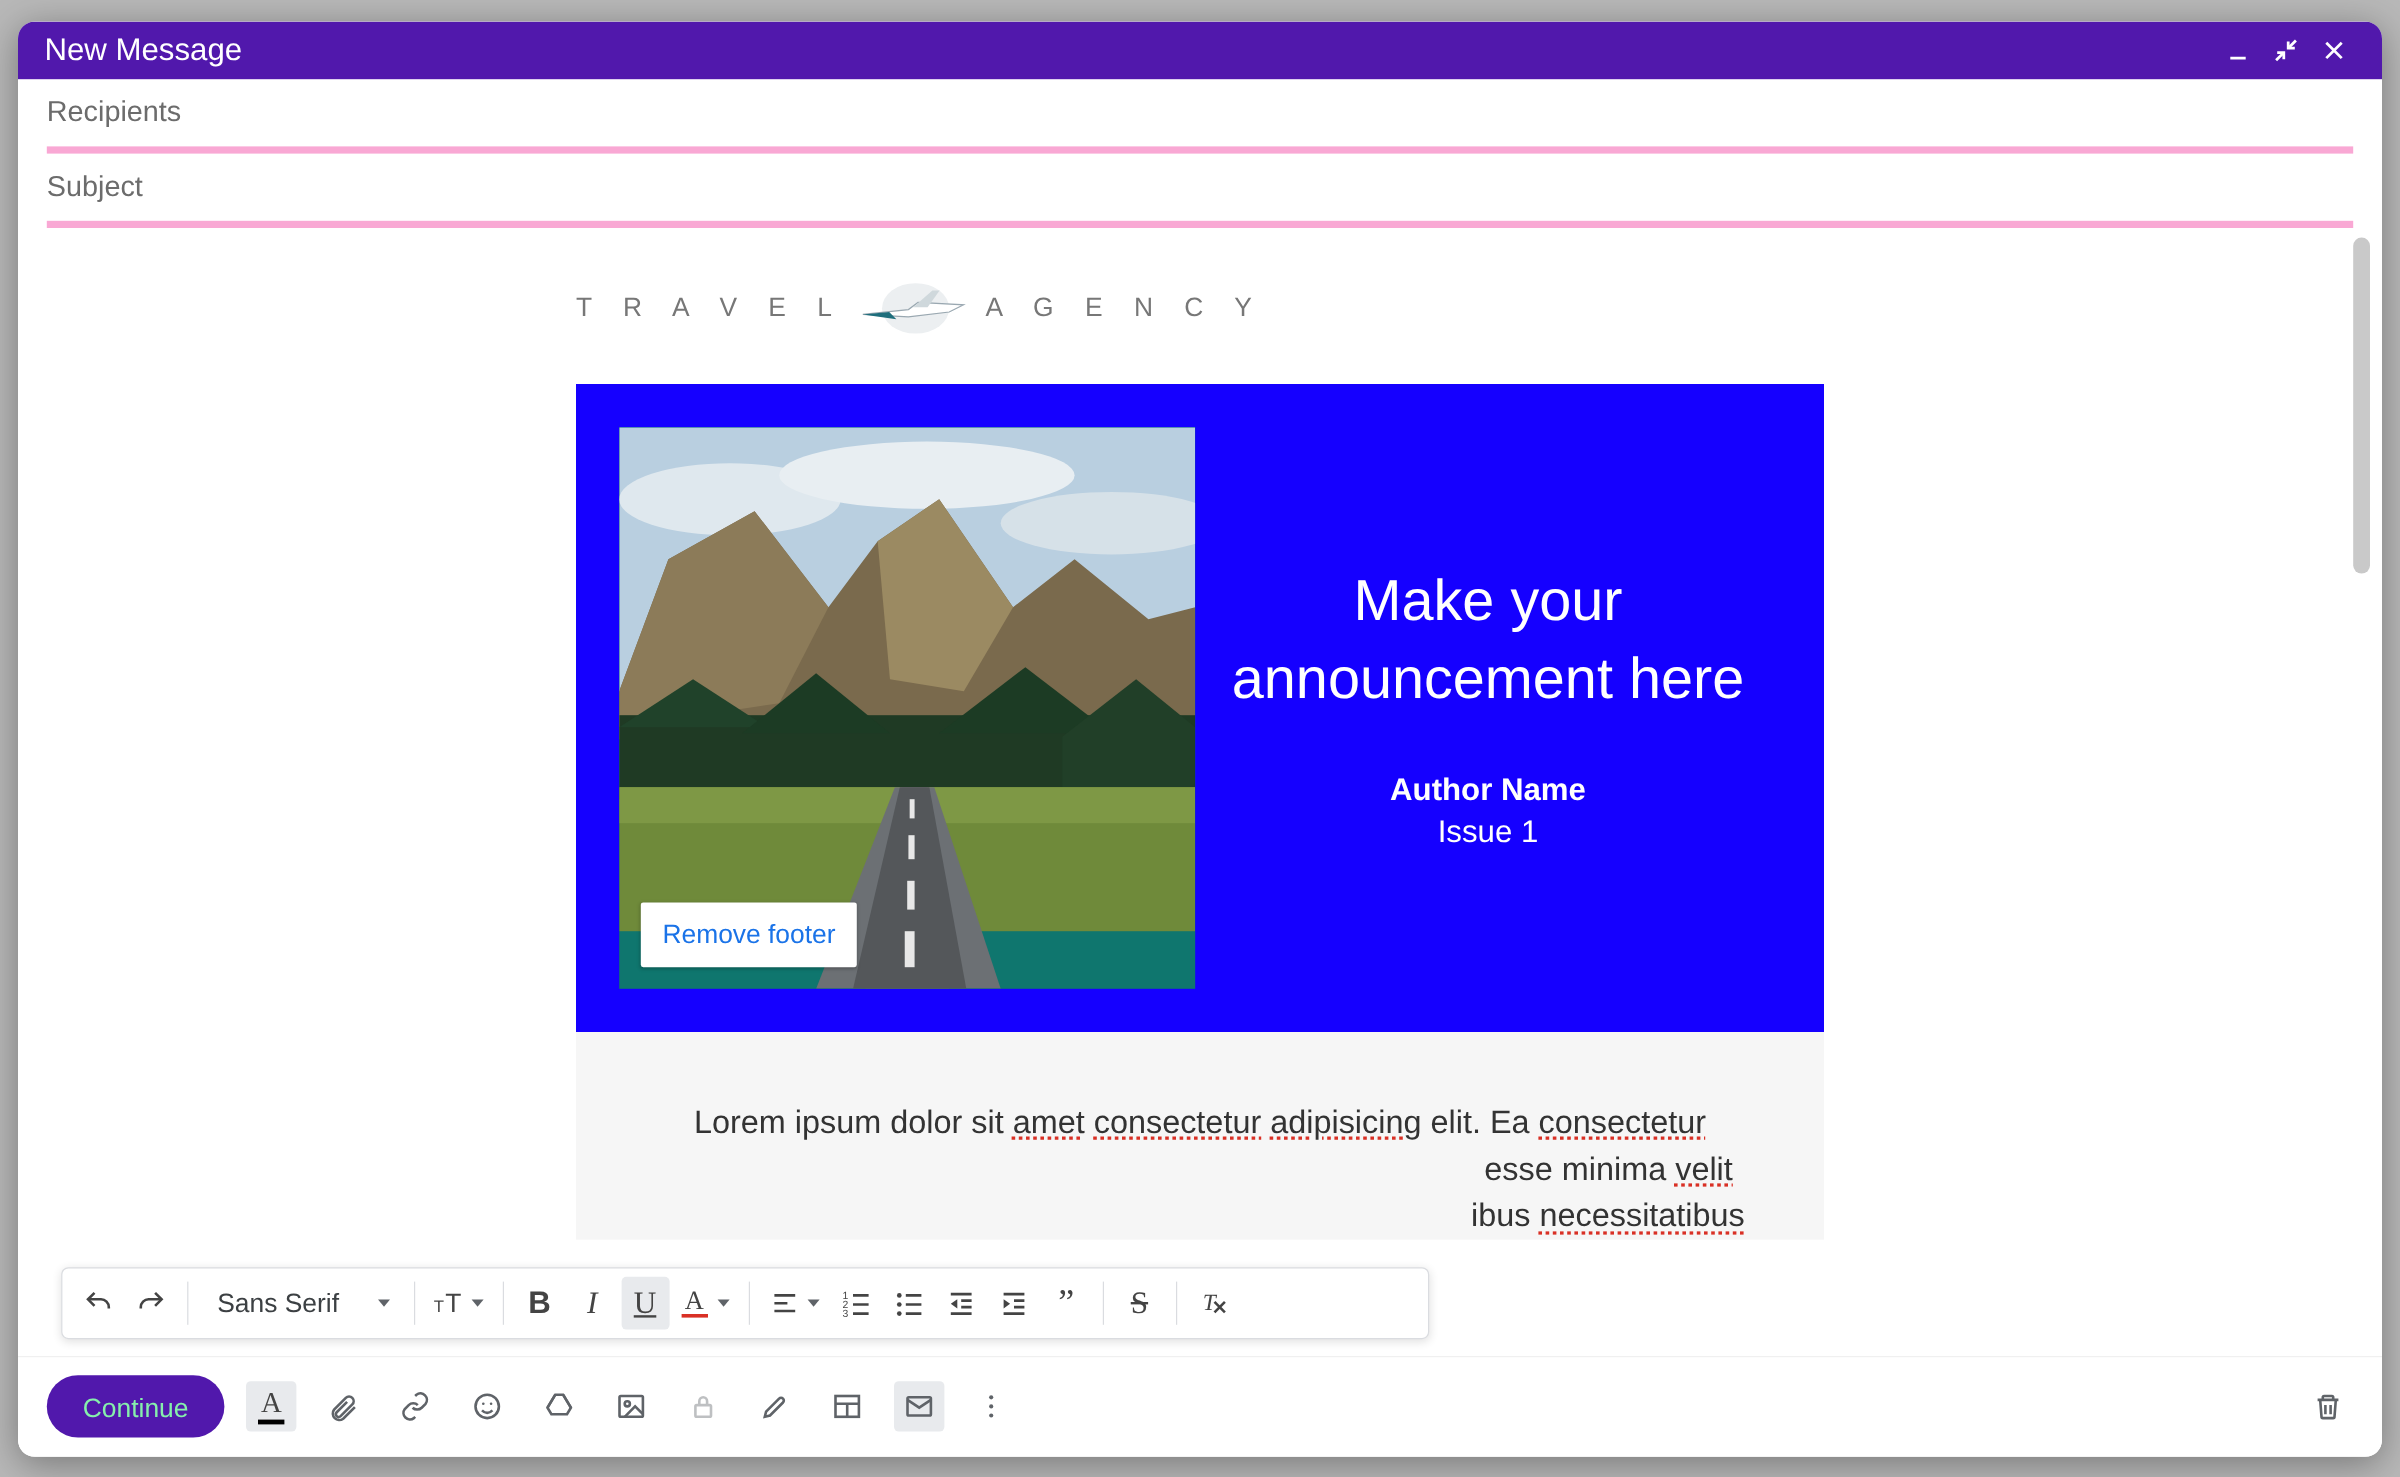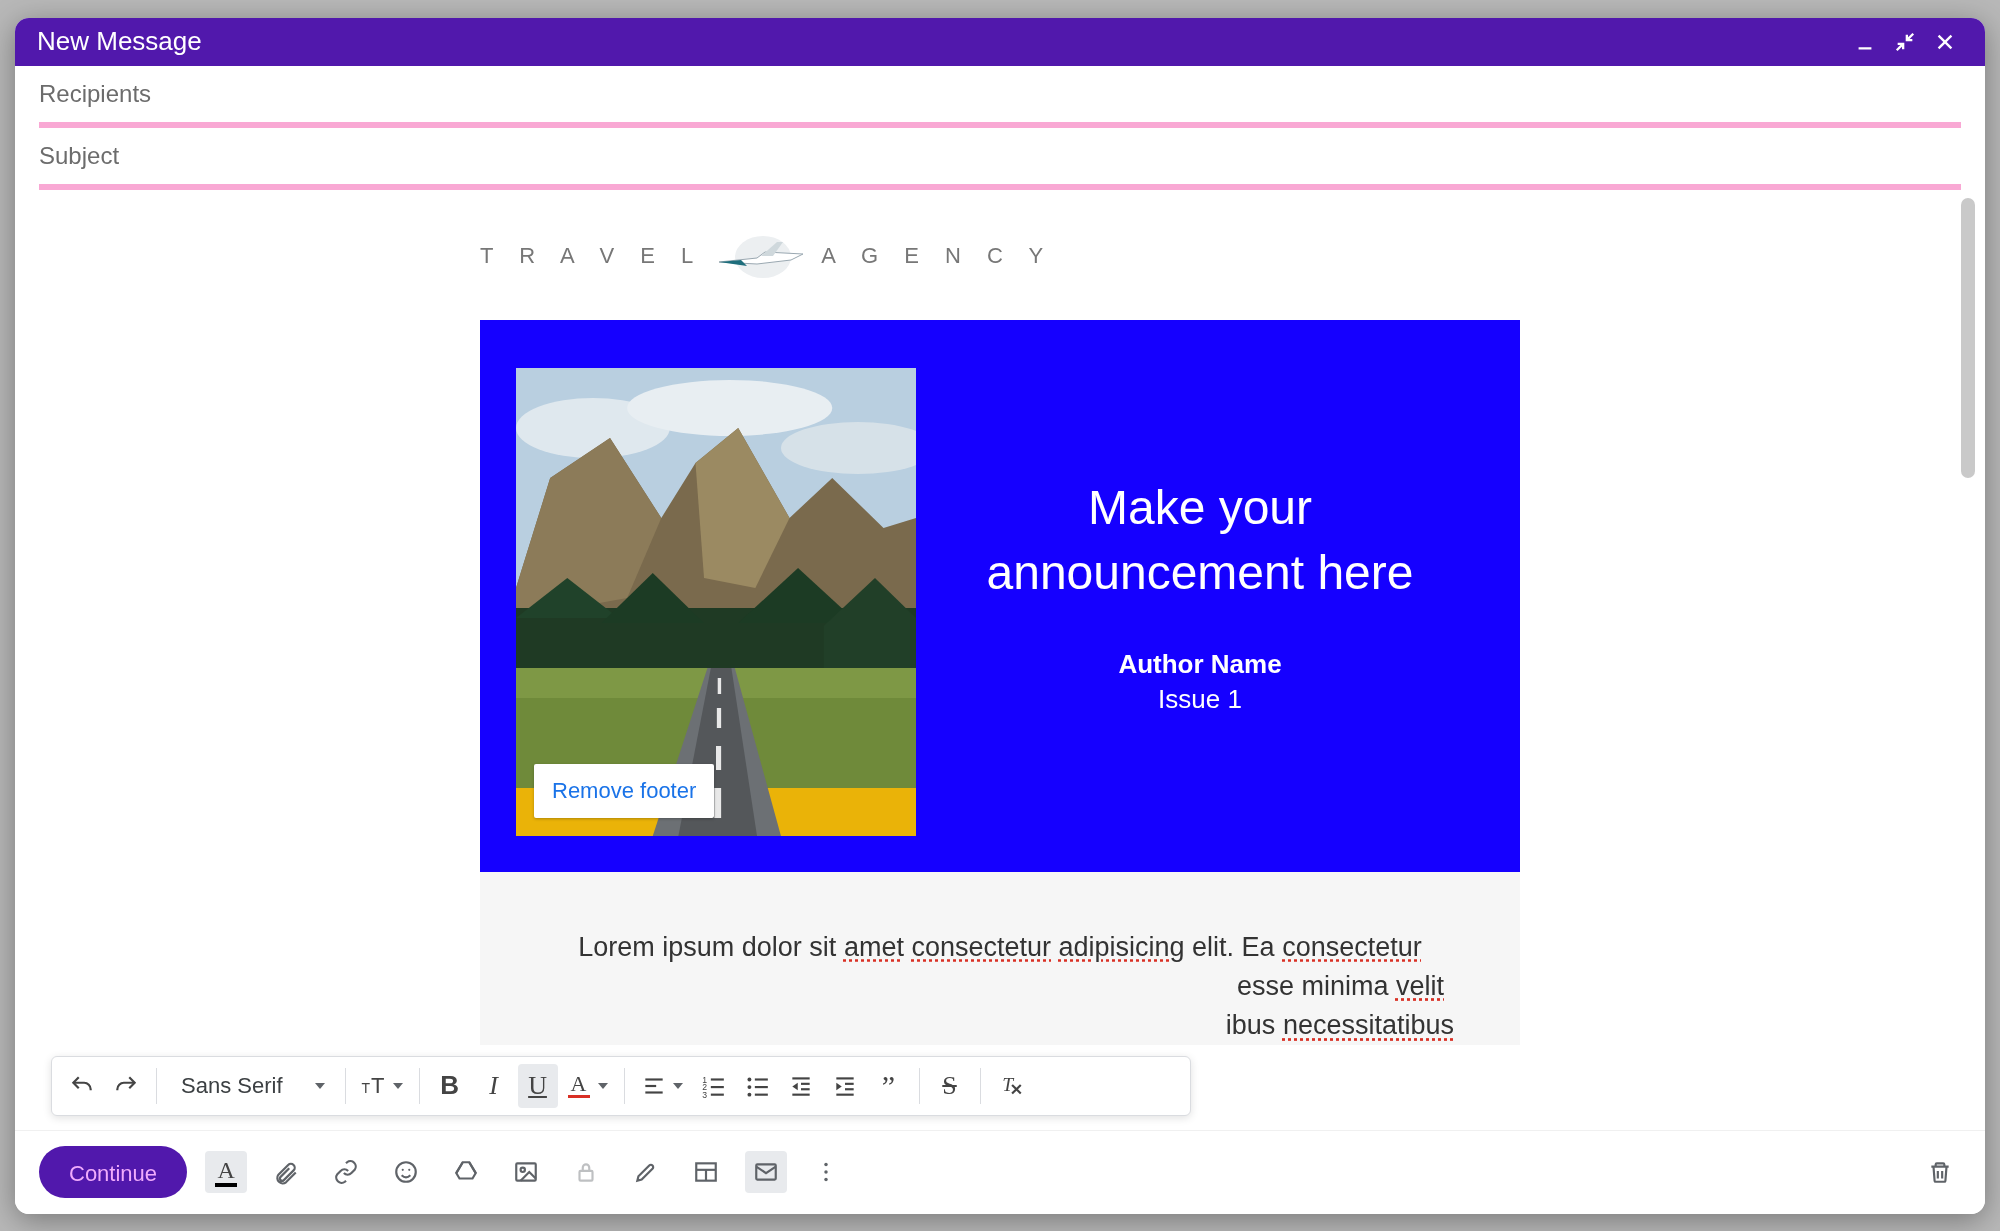--- a/index.html
+++ b/index.html
@@ -126,26 +126,25 @@
   .logo-row .plane svg { position:absolute; left:0; top:8px; width:90px; height:36px; }
 
   .hero {
     background: #1500ff;
     padding: 36px;
     display: flex;
     gap: 0;
     position: relative;
   }
   .hero-img {
-    width: 400px; height: 468px;
-    background: #eab308;
+    width: 480px; height: 468px;
+    background: #0f766e;
     position: relative;
     flex-shrink: 0;
     overflow: hidden;
-    margin-top: 12px;
   }
   .hero-img svg { width:100%; height:100%; display:block; }
 
   .remove-footer {
     position:absolute;
     left: 18px; bottom: 18px;
     background:#ffffff;
     color:#1a73e8;
     font-size: 22px;
     padding: 14px 18px;
@@ -221,21 +220,21 @@
     border-top: 1px solid #f0f0f0;
     display:flex; align-items:center;
     padding: 0 24px;
     gap: 18px;
     background:#fff;
   }
   .continue-btn {
     background:#5a189a;
     background:#5118ac;
     background:#5a189a;
-    color:#f0abfc;
+    color:#86efac;
     border:none;
     border-radius: 26px;
     height: 52px;
     padding: 15px 30px;
     font-size: 22px;
     font-weight:500;
     cursor:pointer;
   }
   .continue-btn { background:#5315ac; }
   .continue-btn { background:#5a189a; }

